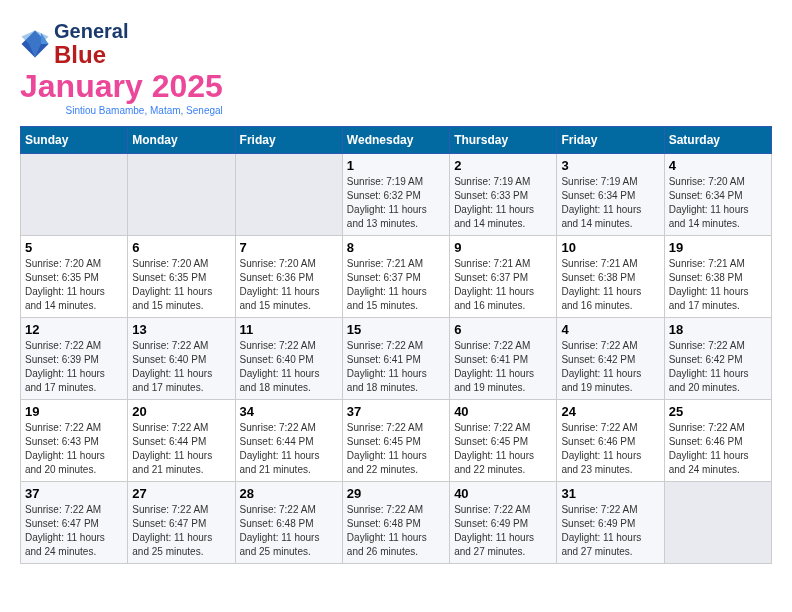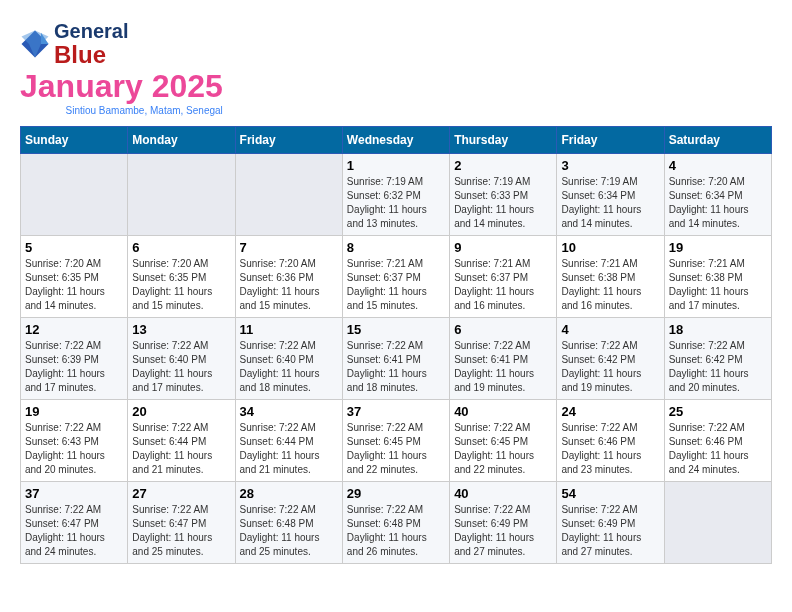--- a/index.html
+++ b/index.html
@@ -333,21 +333,21 @@
 and 26 minutes.</div>
         </td>
         <td>
           <div class="day-num">40</div>
           <div class="day-info" style="white-space: pre-line;">Sunrise: 7:22 AM
 Sunset: 6:49 PM
 Daylight: 11 hours
 and 27 minutes.</div>
         </td>
         <td>
-          <div class="day-num">54</div>
+          <div class="day-num">31</div>
           <div class="day-info" style="white-space: pre-line;">Sunrise: 7:22 AM
 Sunset: 6:49 PM
 Daylight: 11 hours
 and 27 minutes.</div>
         </td>
         <td class="empty"></td>
       </tr>
     </tbody>
 </table>
 

